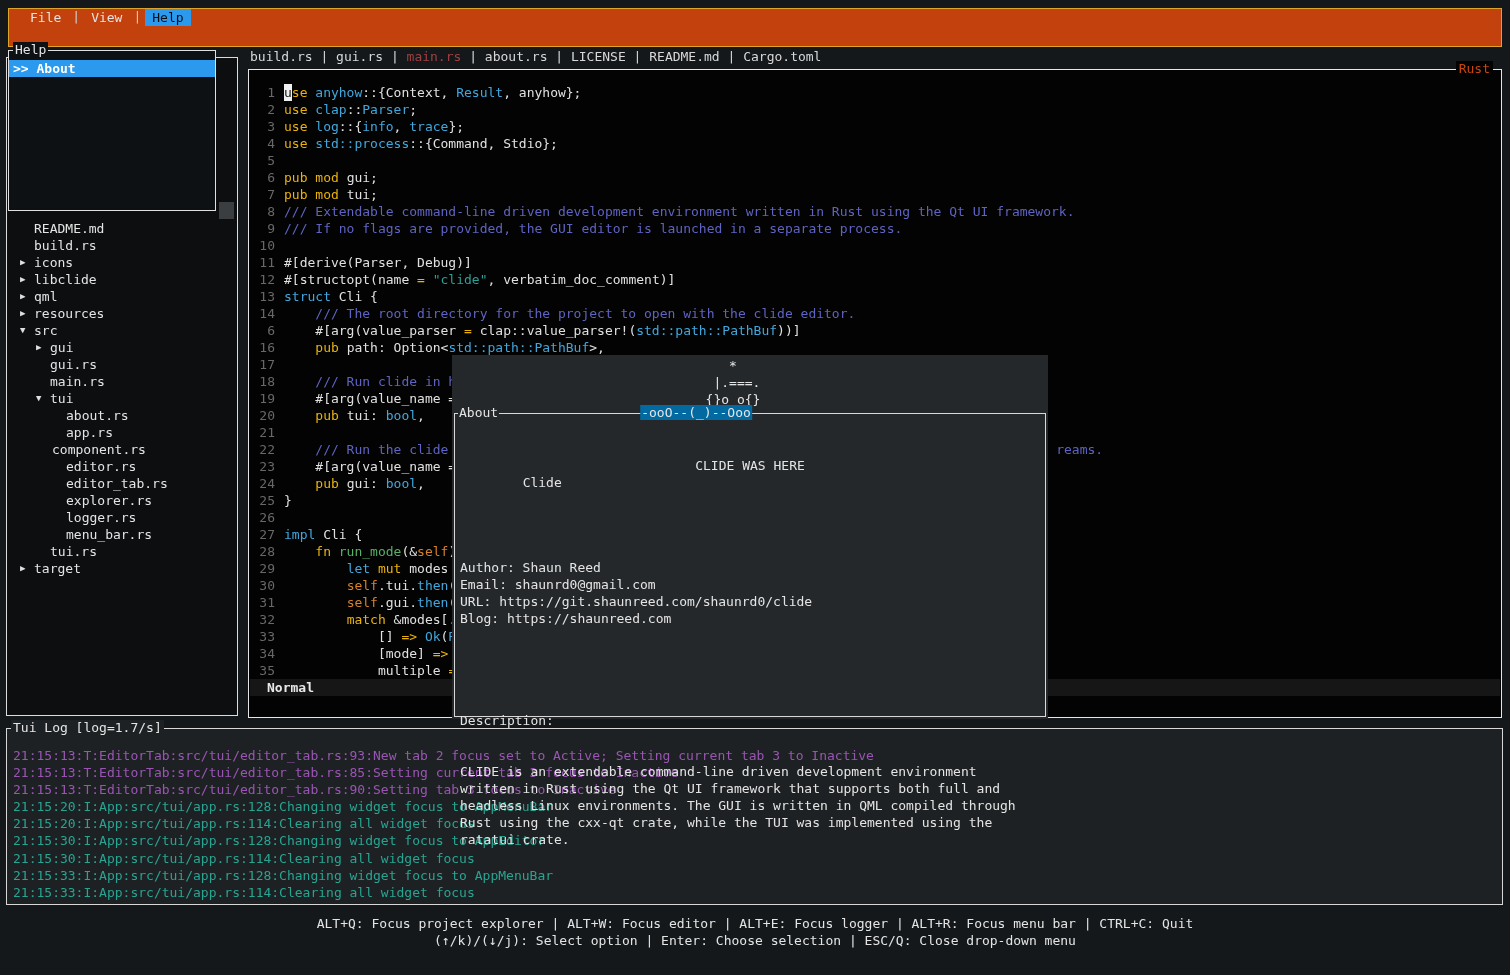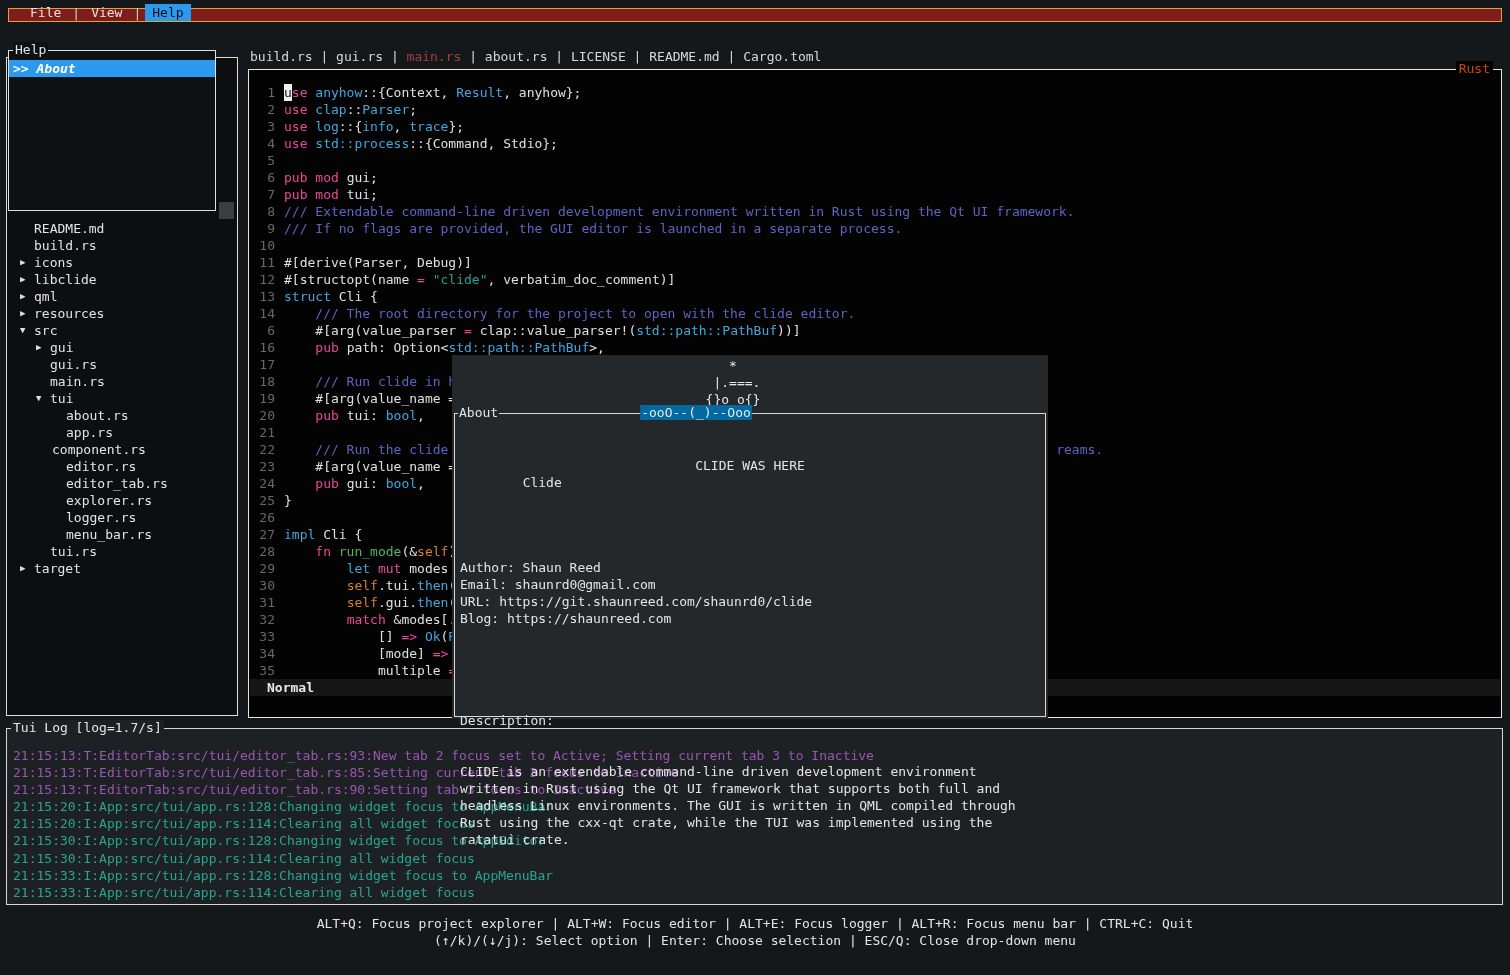--- a/index.html
+++ b/index.html
@@ -9,39 +9,39 @@
     font-family:"DejaVu Sans Mono", monospace;
     font-size:13px;
     color:#e4e4e4;
     position:relative;
     overflow:hidden;
   }
   .abs { position:absolute; }
 
   
   #menu-bar {
-    left:8px; top:8px; width:1494px; height:14px;
-    border:1px solid #dfa32a; background:#7f1d1d;
-    display:flex; align-items:flex-end; padding-left:14px;
+    left:8px; top:8px; width:1494px; height:39px;
+    border:1px solid #dfa32a; background:#c2410c;
+    display:flex; align-items:flex-start; padding-left:14px;
   }
   #menu-bar .menu-item { padding:1px 7px; cursor:default; }
   #menu-bar .menu-sep { color:#cfcfcf; padding:0 4px; }
   #menu-bar .menu-item.active { background:#2b99ee; color:#0a0c0e; }
 
   
   #help-dropdown {
     left:8px; top:50px; width:208px; height:161px;
     border:1px solid #e0e0e0; background:#0e1113; z-index:30;
   }
   #help-dropdown .panel-title {
     position:absolute; top:-9px; left:4px; background:#0e1113; padding:0 2px;
   }
   #help-dropdown .dd-item {
     margin-top:9px; height:17px; line-height:17px;
-    background:#2b99ee; color:#ffffff; font-weight:bold; padding-left:4px;font-style:italic;
+    background:#2b99ee; color:#ffffff; font-weight:bold; padding-left:4px;
   }
 
   
   #explorer-panel {
     left:6px; top:57px; width:232px; height:659px;
     border:1px solid #dcdcdc; background:#0c0e10;
   }
   #explorer-items { position:absolute; top:162px; left:0; right:0; }
   .tree-row { height:17px; line-height:17px; display:flex; white-space:pre; cursor:default; }
   .tree-arrow { display:inline-block; width:14px; font-size:9px; color:#e0e0e0; line-height:17px; }
@@ -63,21 +63,21 @@
   #rust-badge {
     position:absolute; top:-9px; right:8px; background:#030303; padding:0 3px;
     color:#c8470f;
   }
   #code-area { position:absolute; top:14px; left:0; right:2px; }
   .code-line { height:17px; line-height:17px; display:flex; white-space:pre; }
   .code-num {
     display:inline-block; width:26px; text-align:right; padding-right:0;
     margin-right:9px; color:#686868; flex:none;
   }
-  .code-kw { color:#ec4899; }
+  .code-kw { color:#eab308; }
   .code-wh { color:#e0e0e0; }
   .code-cy { color:#41a7dd; }
   .code-cm { color:#5f63c2; }
   .code-st { color:#2aa198; }
   .code-gr { color:#56b366; }
   .code-or { color:#d4822b; }
   .code-cur { background:#f0f0f0; color:#111; }
   .code-sp { display:inline-block; width:600px; }
   #status-bar {
     position:absolute; left:1px; right:1px; top:609px; height:17px; line-height:17px;

